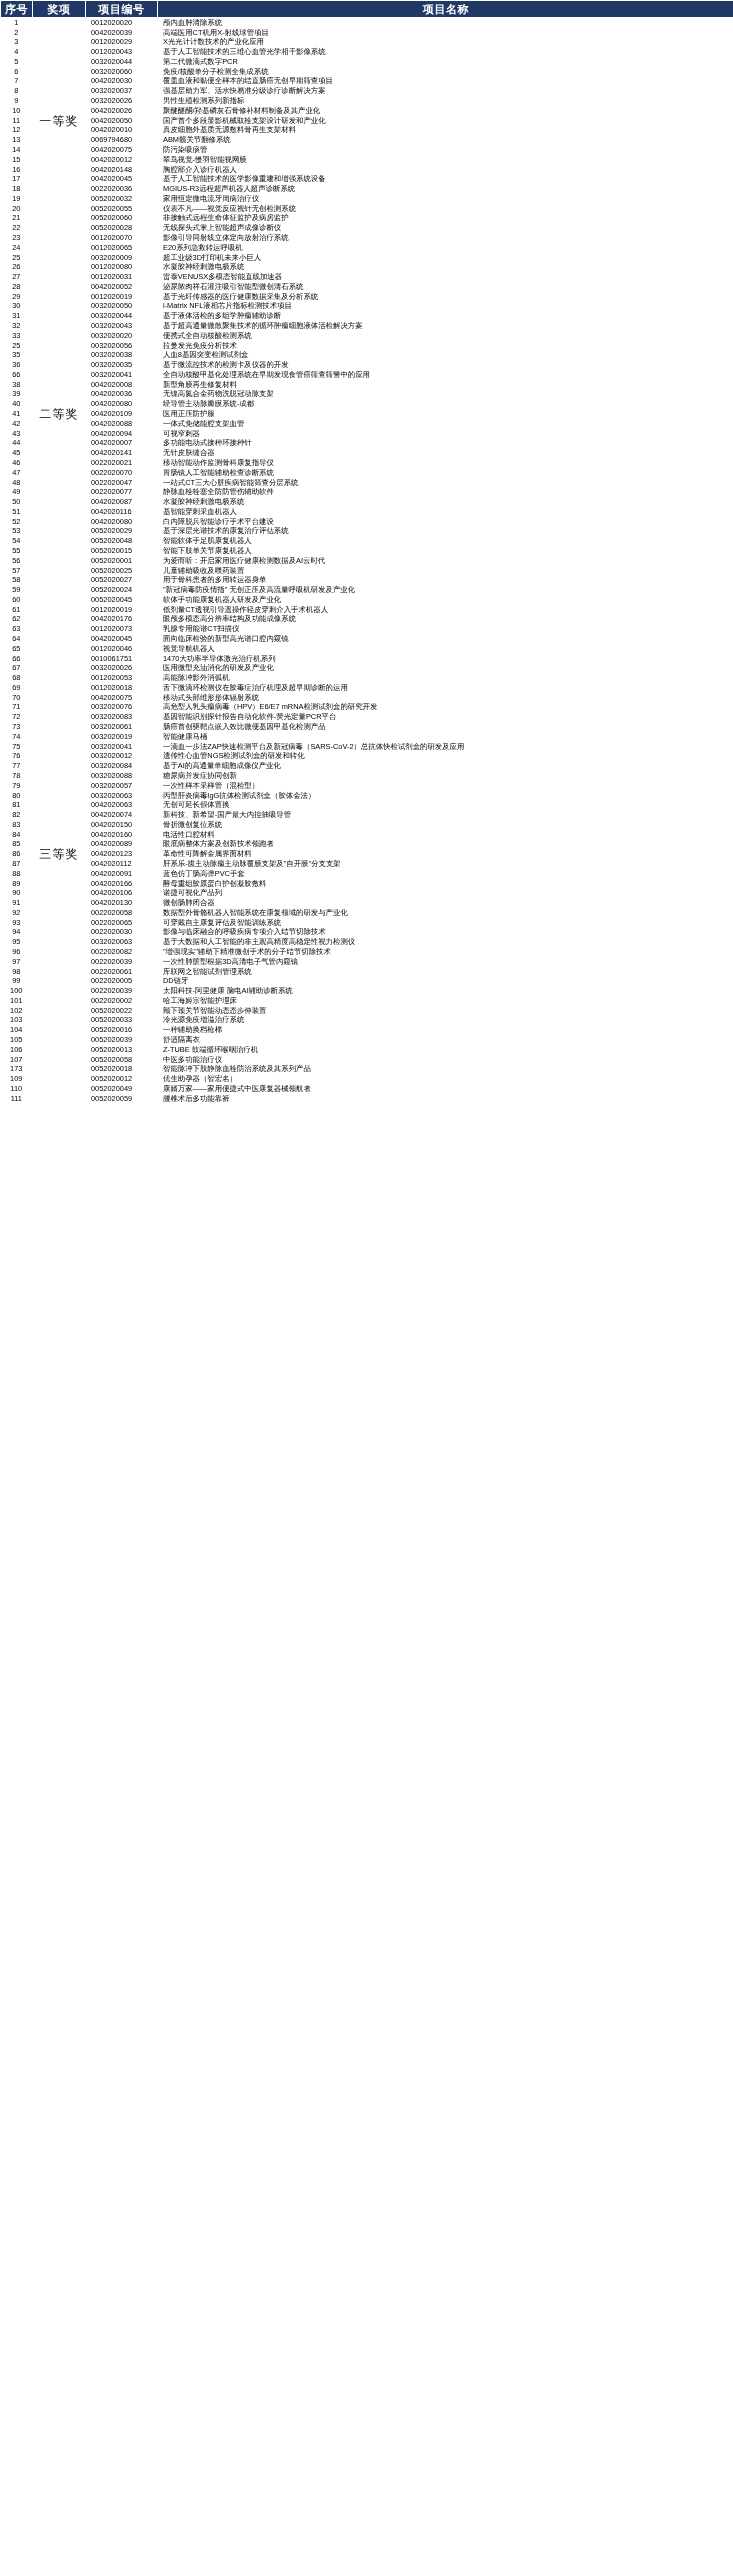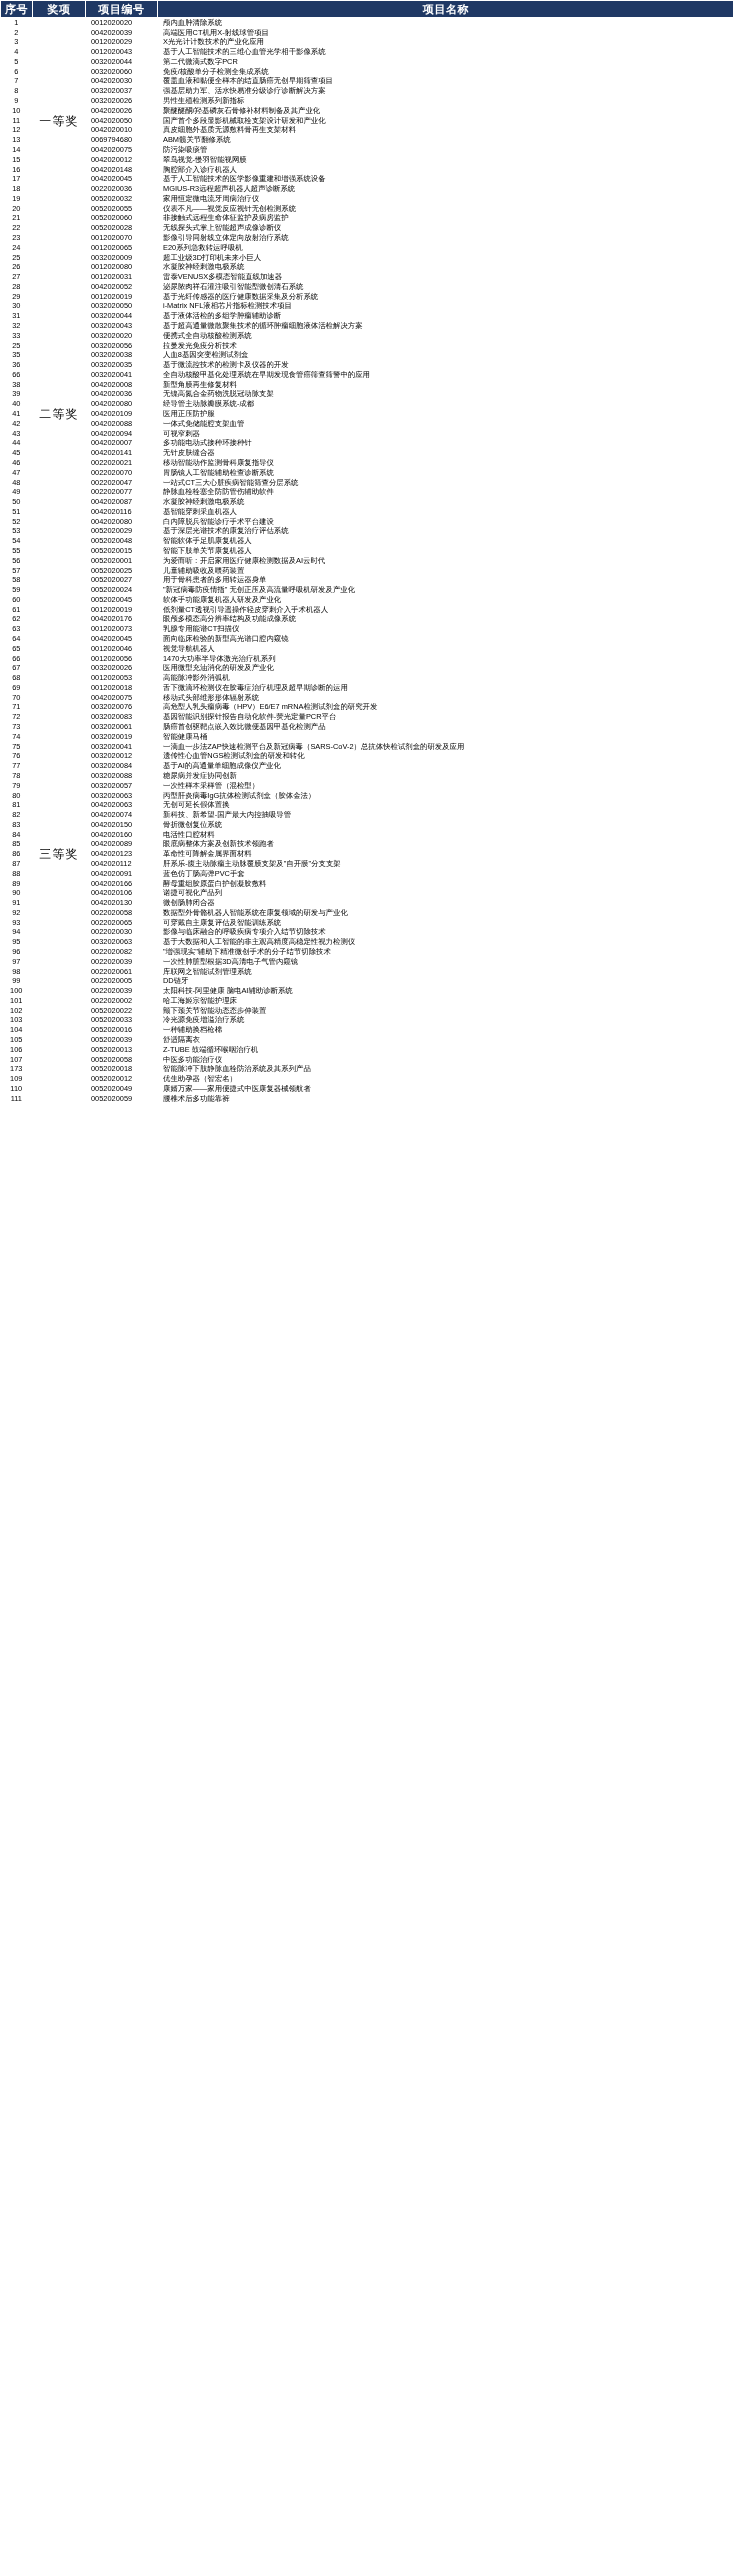--- a/index.html
+++ b/index.html
@@ -368,21 +368,21 @@
           <td class="code">0042020045</td>
           <td class="name">面向临床检验的新型高光谱口腔内窥镜</td>
         </tr>
         <tr>
           <td class="idx">65</td>
           <td class="code">0012020046</td>
           <td class="name">视觉导航机器人</td>
         </tr>
         <tr>
           <td class="idx">66</td>
-          <td class="code">0012020056</td>
+          <td class="code">0010061751</td>
           <td class="name">1470大功率半导体激光治疗机系列</td>
         </tr>
         <tr>
           <td class="idx">67</td>
           <td class="code">0032020026</td>
           <td class="name">医用微型充油消化的研发及产业化</td>
         </tr>
         <tr>
           <td class="idx">68</td>
           <td class="code">0012020053</td>

